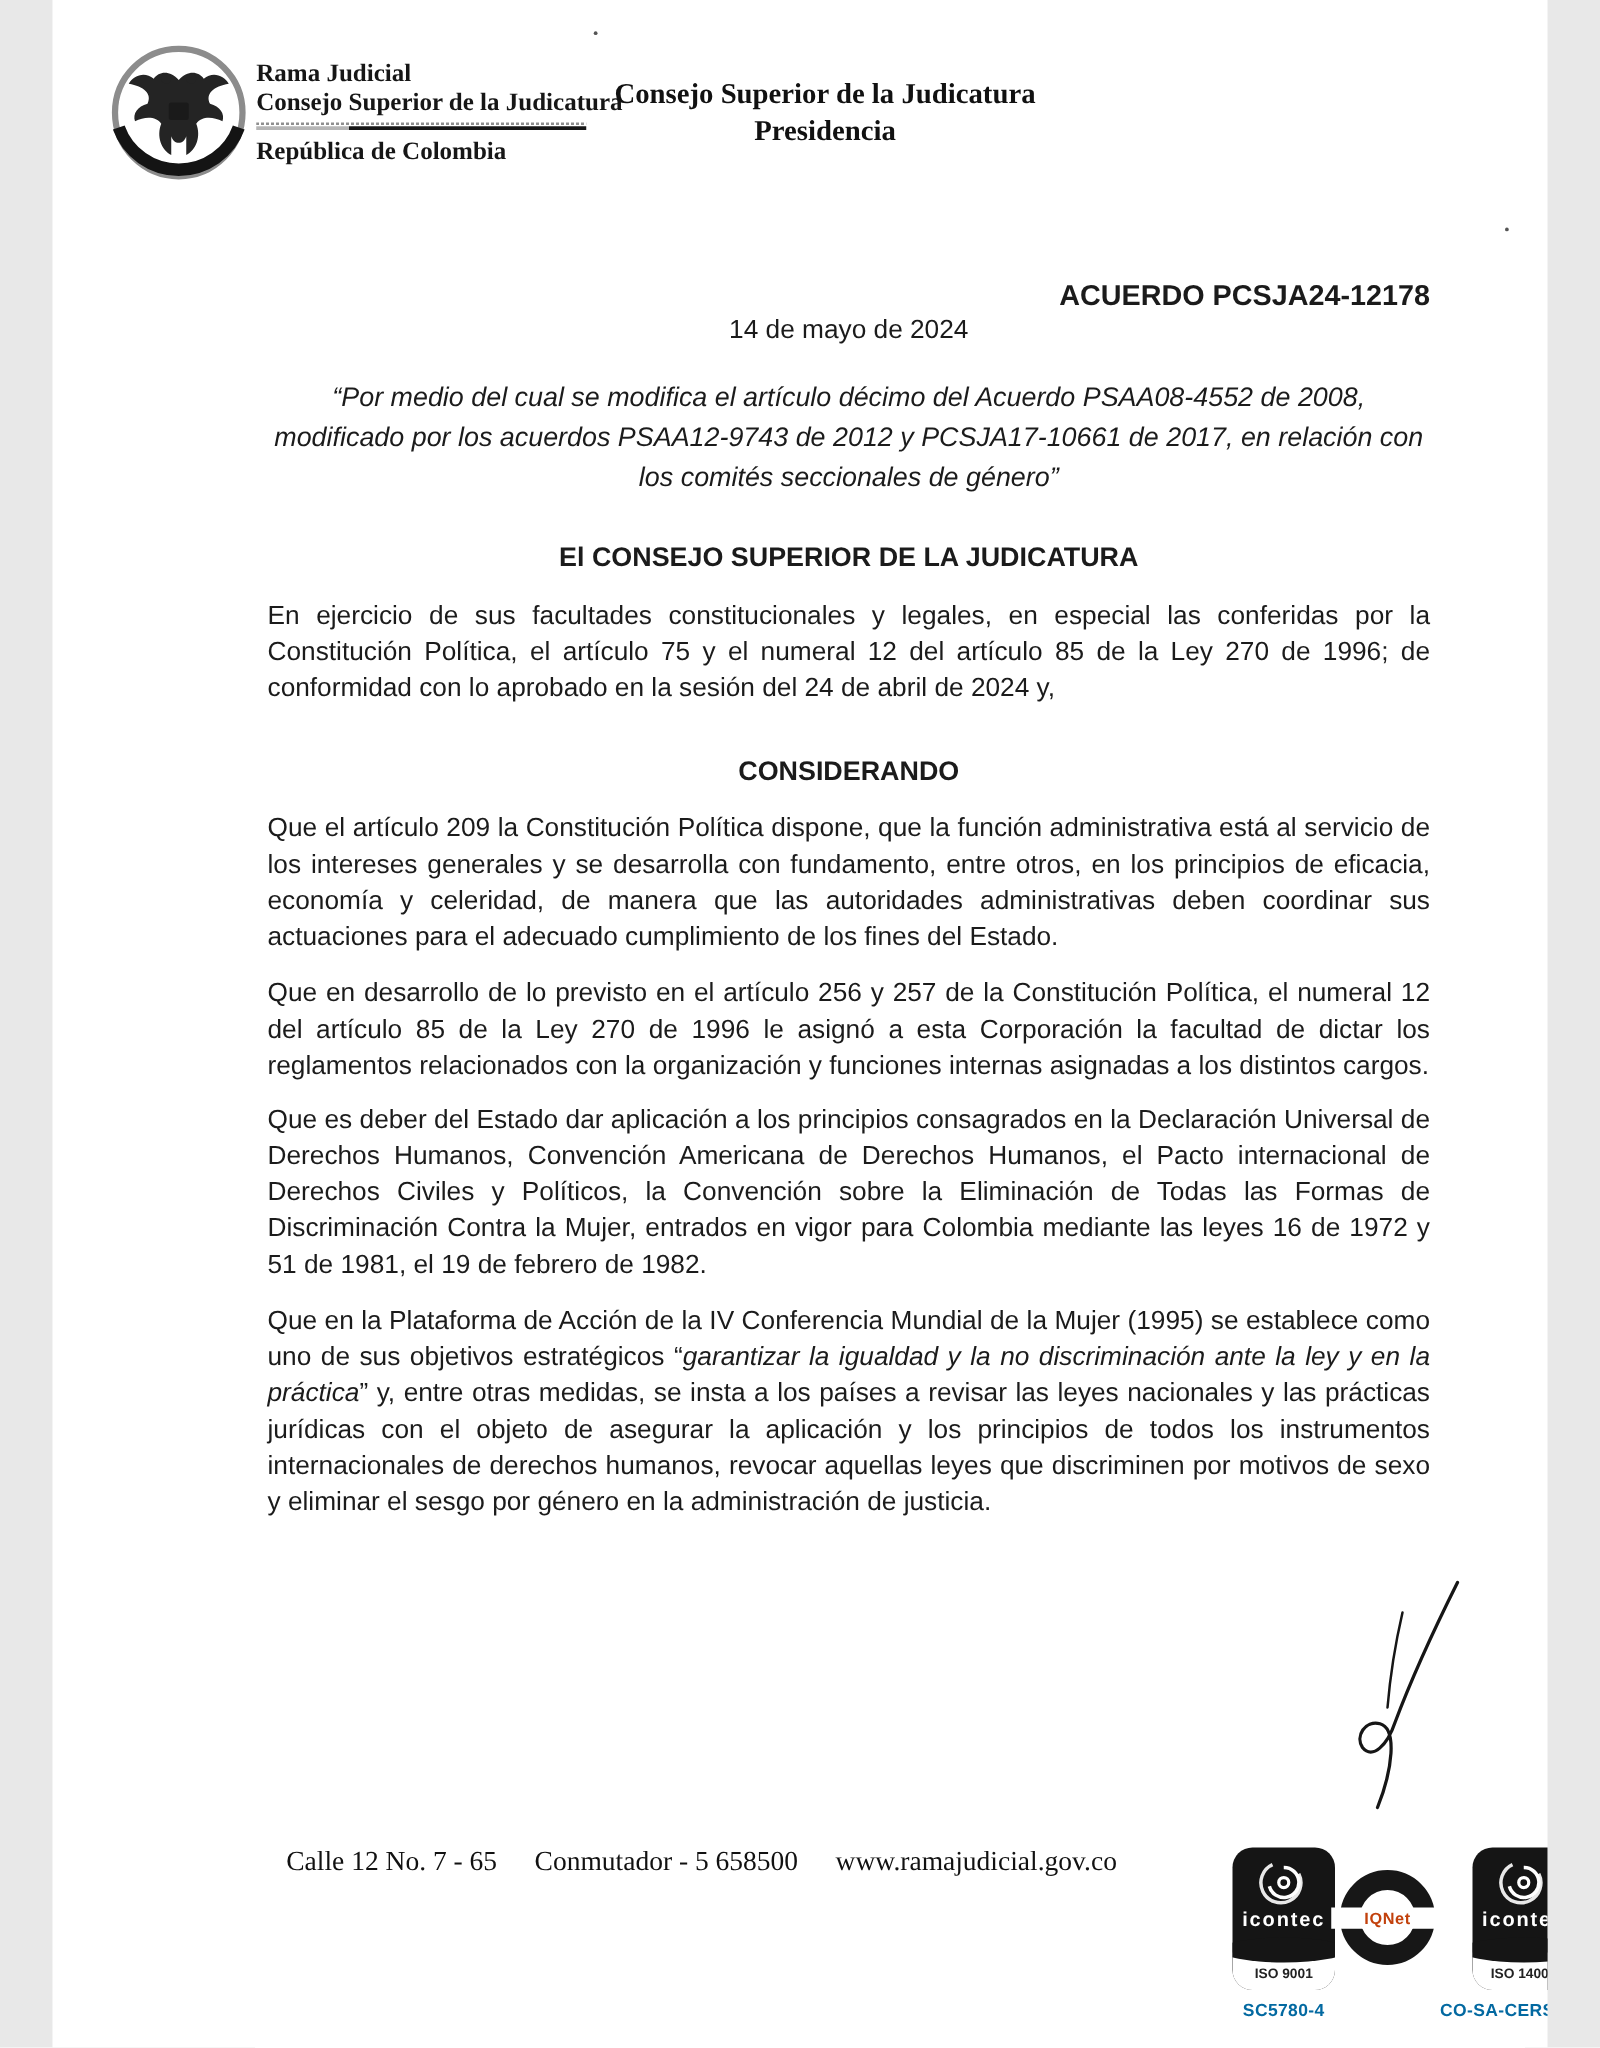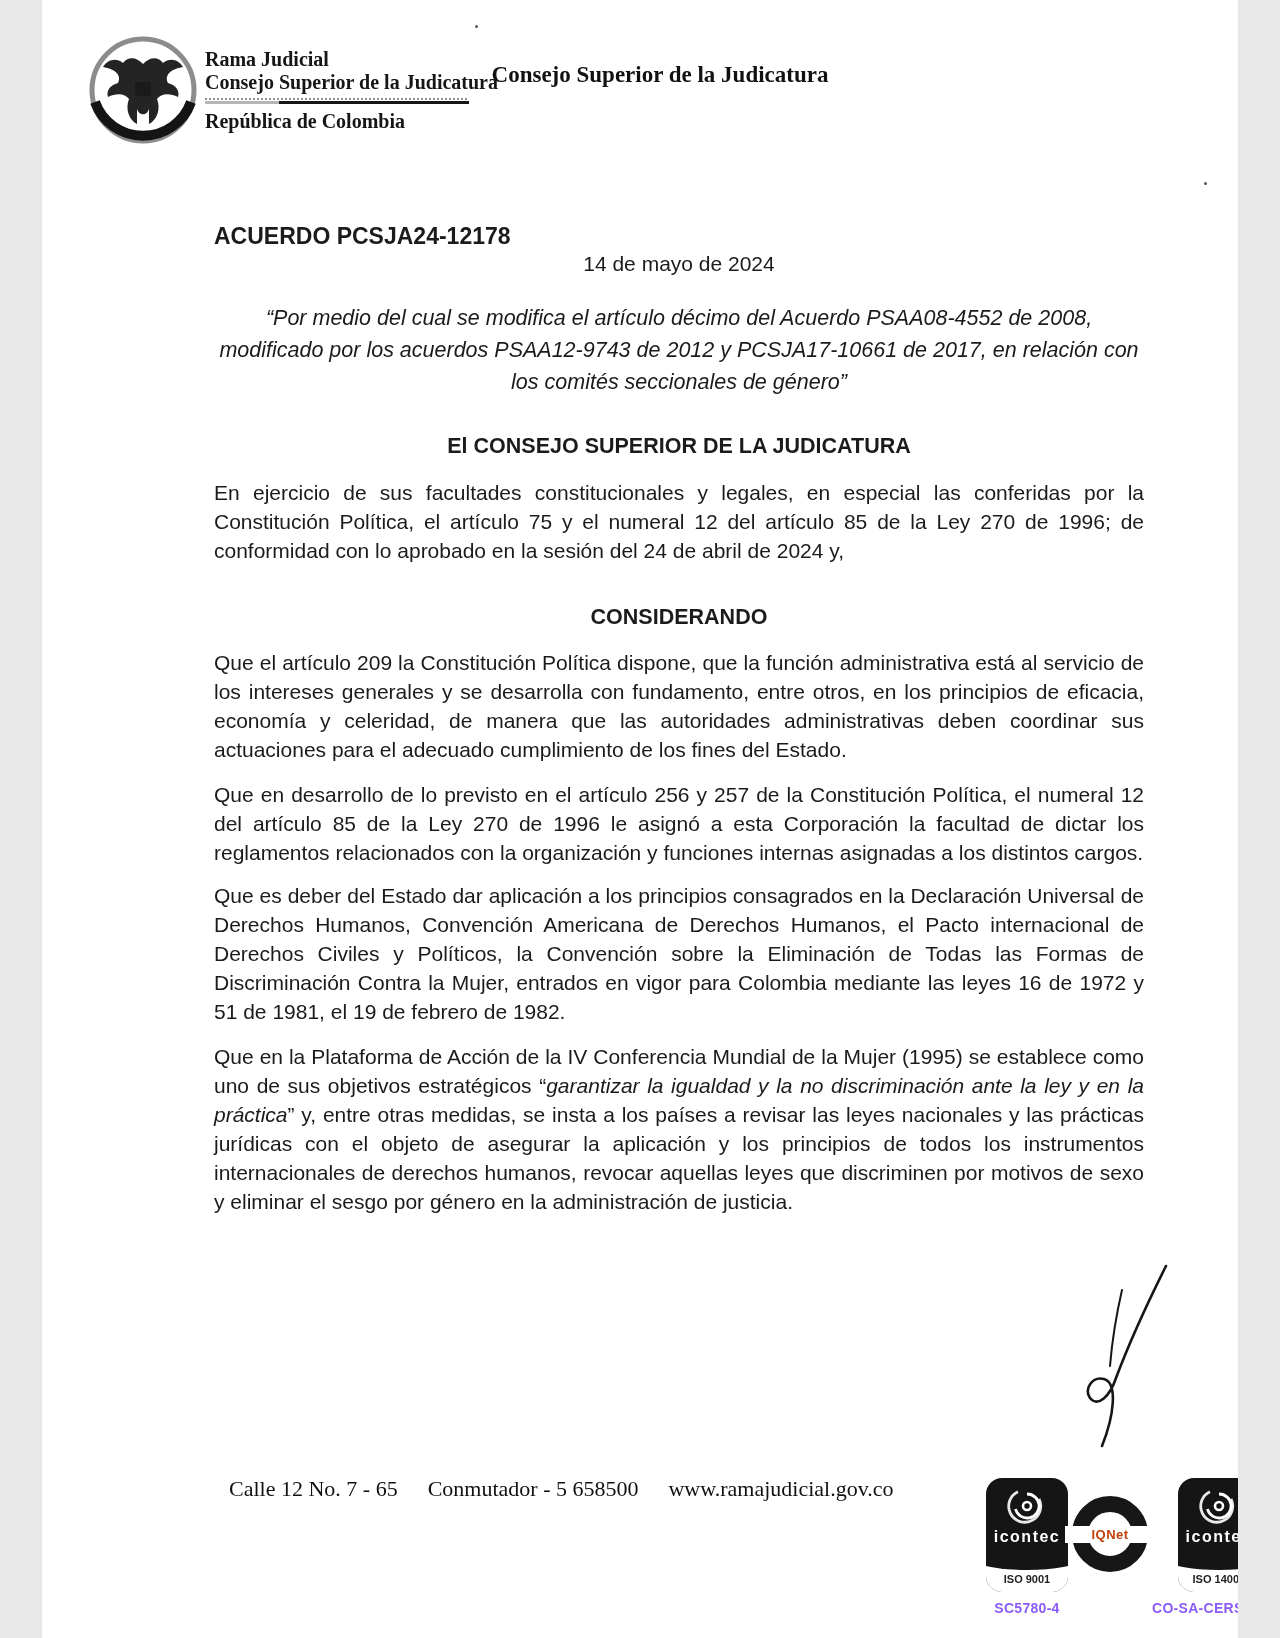--- a/index.html
+++ b/index.html
@@ -23,21 +23,21 @@
   .header-left .sep{width:264px;height:6px;margin:4px 0 6px 0;}
   .header-left .sep .dots{height:2px;background:repeating-linear-gradient(90deg,#8f8f8f 0 2px,transparent 2px 4px);}
   .header-left .sep .bar{height:3px;margin-top:1px;background:linear-gradient(90deg,#b5b5b5 0 28%,#161616 28%);}
   .header-center{
     position:absolute;left:437px;top:60px;width:362px;
     text-align:center;font-family:"Liberation Serif",serif;font-weight:bold;
     font-size:23px;line-height:30px;color:#111;
   }
   
   .content{position:absolute;left:172px;top:222px;width:930px;}
-  .doc-title{text-align:left;font-weight:bold;font-size:23px;line-height:28px;}
+  .doc-title{text-align:right;font-weight:bold;font-size:23px;line-height:28px;}
   .doc-date{text-align:center;font-size:21px;line-height:28px;margin-bottom:24px;}
   .epigraph{
     text-align:center;font-style:italic;font-size:21.5px;line-height:32px;
     margin-bottom:34px;
   }
   .heading{
     text-align:center;font-weight:bold;font-size:21.5px;line-height:29px;
   }
   .heading.council{margin-bottom:17px;}
   .heading.considerando{margin-bottom:16px;}
@@ -77,21 +77,21 @@
   }
   .badge .badge-bottom::before{
     content:"";position:absolute;left:-12%;top:-12px;width:124%;height:20px;
     background:#151515;border-radius:50%;
   }
   .badge .iso-text{
     position:relative;text-align:center;font-size:11px;font-weight:bold;
     color:#222;padding-top:11px;font-family:"Liberation Sans",sans-serif;
   }
   .cert-caption{
-    margin-top:8px;font-size:14px;font-weight:bold;color:#8b5cf6;
+    margin-top:8px;font-size:14px;font-weight:bold;color:#0369a1;
     letter-spacing:.3px;white-space:nowrap;
   }
   .iqnet{position:relative;width:76px;height:76px;margin:44px 4px 0 4px;}
   .iqnet .ring{
     width:76px;height:76px;border-radius:50%;border:16px solid #171717;
     box-sizing:border-box;
   }
   .iqnet .band{
     position:absolute;left:-7px;right:-7px;top:30px;height:17px;background:#fff;
     display:flex;align-items:center;justify-content:center;
@@ -117,20 +117,21 @@
     <div>Consejo Superior de la Judicatura</div>
     <div class="sep">
       <div class="dots"></div>
       <div class="bar"></div>
     </div>
     <div>República de Colombia</div>
   </div>
 
   <div class="header-center">
     <div>Consejo Superior de la Judicatura</div>
+    <div>Presidencia</div>
   </div>
 
   <div class="content">
     <div class="doc-title">ACUERDO PCSJA24-12178</div>
     <div class="doc-date">14 de mayo de 2024</div>
 
     <div class="epigraph">“Por medio del cual se modifica el artículo décimo del Acuerdo PSAA08-4552 de 2008, modificado por los acuerdos PSAA12-9743 de 2012 y PCSJA17-10661 de 2017, en relación con los comités seccionales de género”</div>
 
     <div class="heading council">El CONSEJO SUPERIOR DE LA JUDICATURA</div>
 

